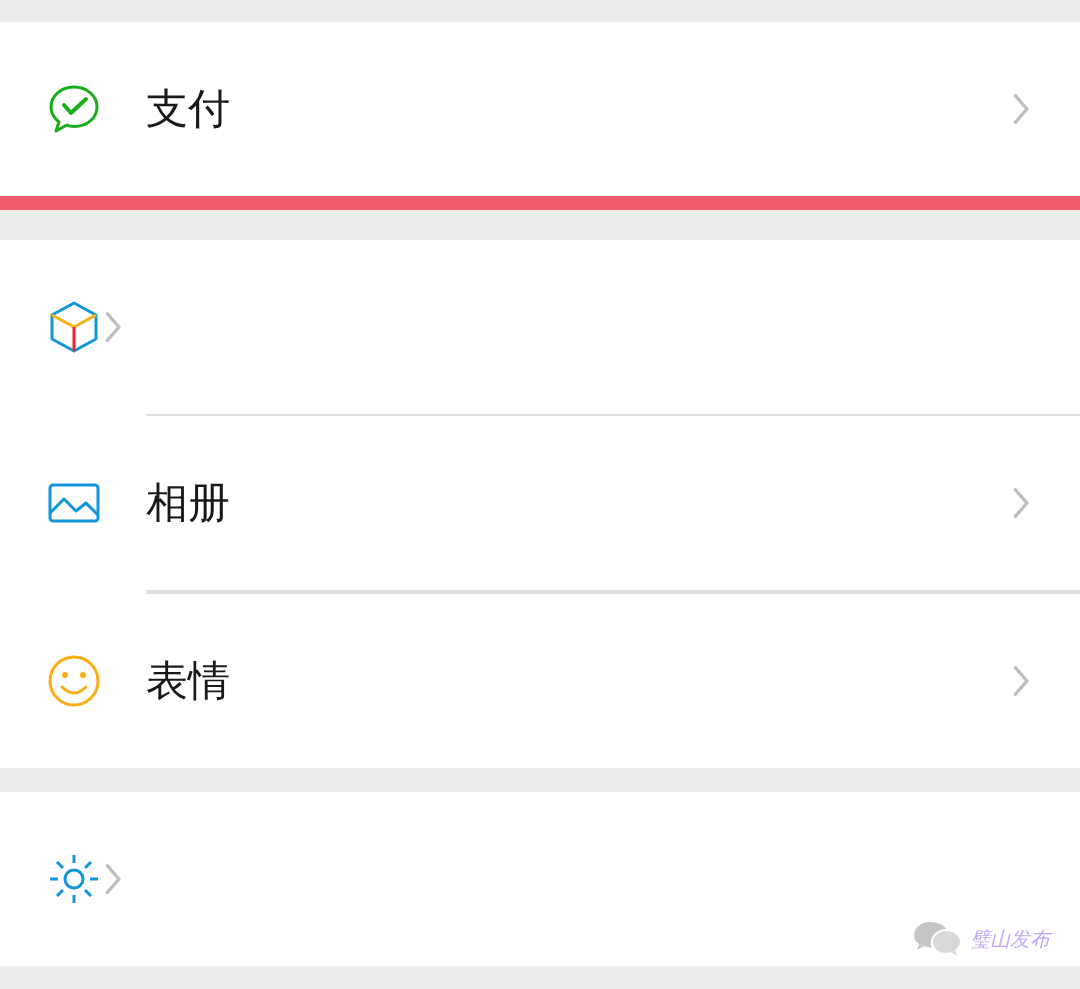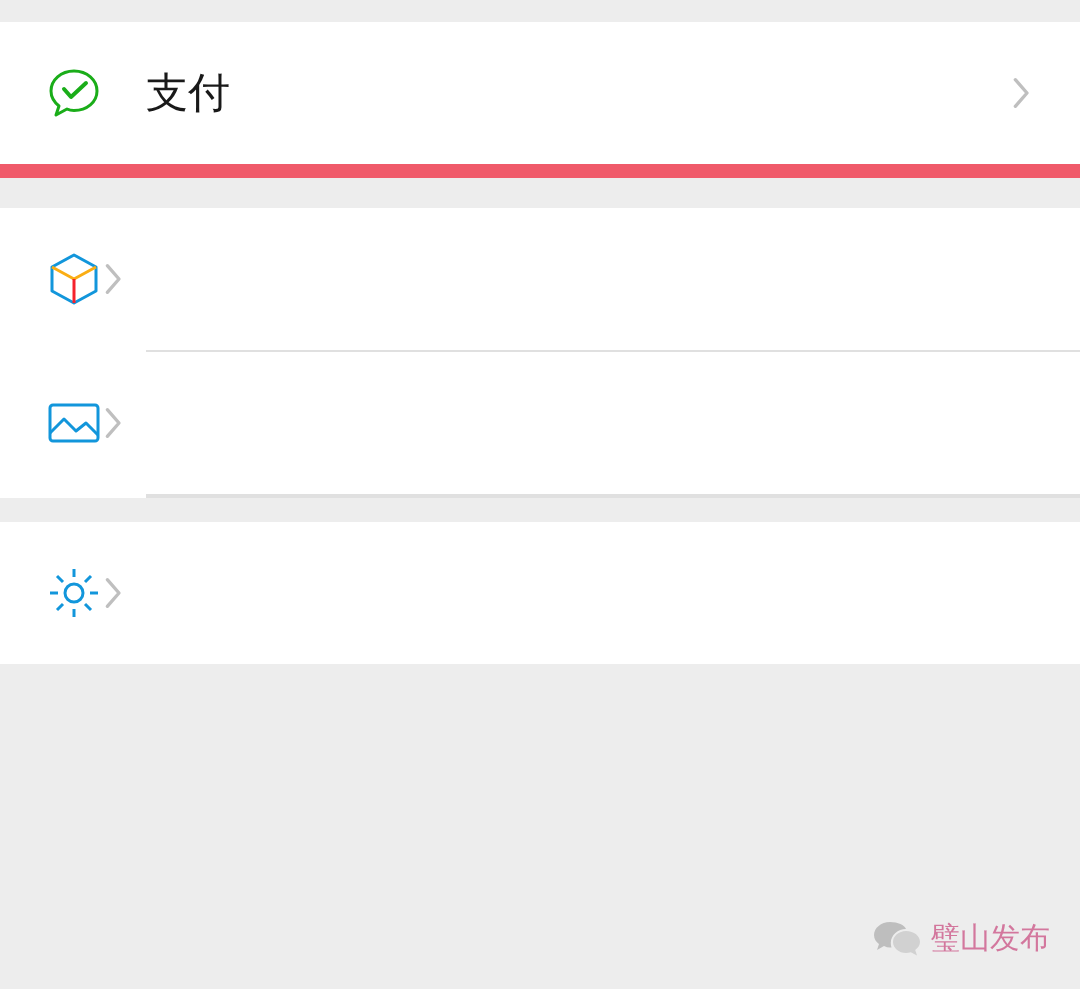--- a/index.html
+++ b/index.html
@@ -19,21 +19,21 @@
       height: 22px;
       background: #ededed;
     }
     .group {
       background: #ffffff;
     }
     .row {
       display: flex;
       align-items: center;
       padding: 0 46px 0 46px;
-      height: 142px;
+      height: 174px;
       background: #ffffff;
     }
     .row-icon {
       width: 56px;
       height: 56px;
       display: flex;
       align-items: center;
       justify-content: center;
       flex-shrink: 0;
     }
@@ -82,23 +82,24 @@
       right: 30px;
       bottom: 30px;
       display: flex;
       align-items: center;
       opacity: 0.55;
     }
     .watermark svg {
       margin-right: 8px;
     }
     .watermark-text {
-      font-size: 30px;
-      color: #be185d;
+      font-size: 20px;
+      color: #8b5cf6;
       font-weight: 400;
+      font-style: italic;
     }
   </style>
 </head>
 <body>
 
 <div class="top-gap"></div>
 
 <div class="group">
   <div class="row">
     <span class="row-icon">
@@ -140,38 +141,55 @@
       <div class="divider-line"></div>
     </div>
 
   <div class="row">
     <span class="row-icon">
       <svg viewBox="0 0 56 56" width="56" height="56">
         <rect x="4" y="10" width="48" height="36" rx="3" fill="none" stroke="#1296db" stroke-width="3"></rect>
         <path d="M4 38 L18 24 L30 36 L40 28 L52 40" fill="none" stroke="#1296db" stroke-width="3" stroke-linejoin="round"></path>
       </svg>
     </span>
+    <span class="row-label">相册</span>
     <span class="row-chevron">
       <svg viewBox="0 0 24 40" width="20" height="36">
         <path d="M4 4 L18 20 L4 36" fill="none" stroke="#bfbfbf" stroke-width="4" stroke-linecap="round" stroke-linejoin="round"></path>
       </svg>
     </span>
   </div>
 
   <div class="divider-wrap">
       <div class="divider-offset"></div>
       <div class="divider-line"></div>
     </div>
 
 
   <div class="divider-wrap">
       <div class="divider-offset"></div>
       <div class="divider-line"></div>
     </div>
 
+  <div class="row">
+    <span class="row-icon">
+      <svg viewBox="0 0 56 56" width="56" height="56">
+        <circle cx="28" cy="28" r="24" fill="none" stroke="#faad14" stroke-width="3"></circle>
+        <circle cx="19" cy="22" r="3" fill="#faad14"></circle>
+        <circle cx="37" cy="22" r="3" fill="#faad14"></circle>
+        <path d="M16 34 Q28 46 40 34" fill="none" stroke="#faad14" stroke-width="3" stroke-linecap="round"></path>
+      </svg>
+    </span>
+    <span class="row-label">表情</span>
+    <span class="row-chevron">
+      <svg viewBox="0 0 24 40" width="20" height="36">
+        <path d="M4 4 L18 20 L4 36" fill="none" stroke="#bfbfbf" stroke-width="4" stroke-linecap="round" stroke-linejoin="round"></path>
+      </svg>
+    </span>
+  </div>
 </div>
 
 <div class="gap"></div>
 
 <div class="group">
   <div class="row">
     <span class="row-icon">
       <svg viewBox="0 0 56 56" width="56" height="56">
         <circle cx="28" cy="28" r="9" fill="none" stroke="#1296db" stroke-width="3"></circle>
         <g stroke="#1296db" stroke-width="3" fill="none">

